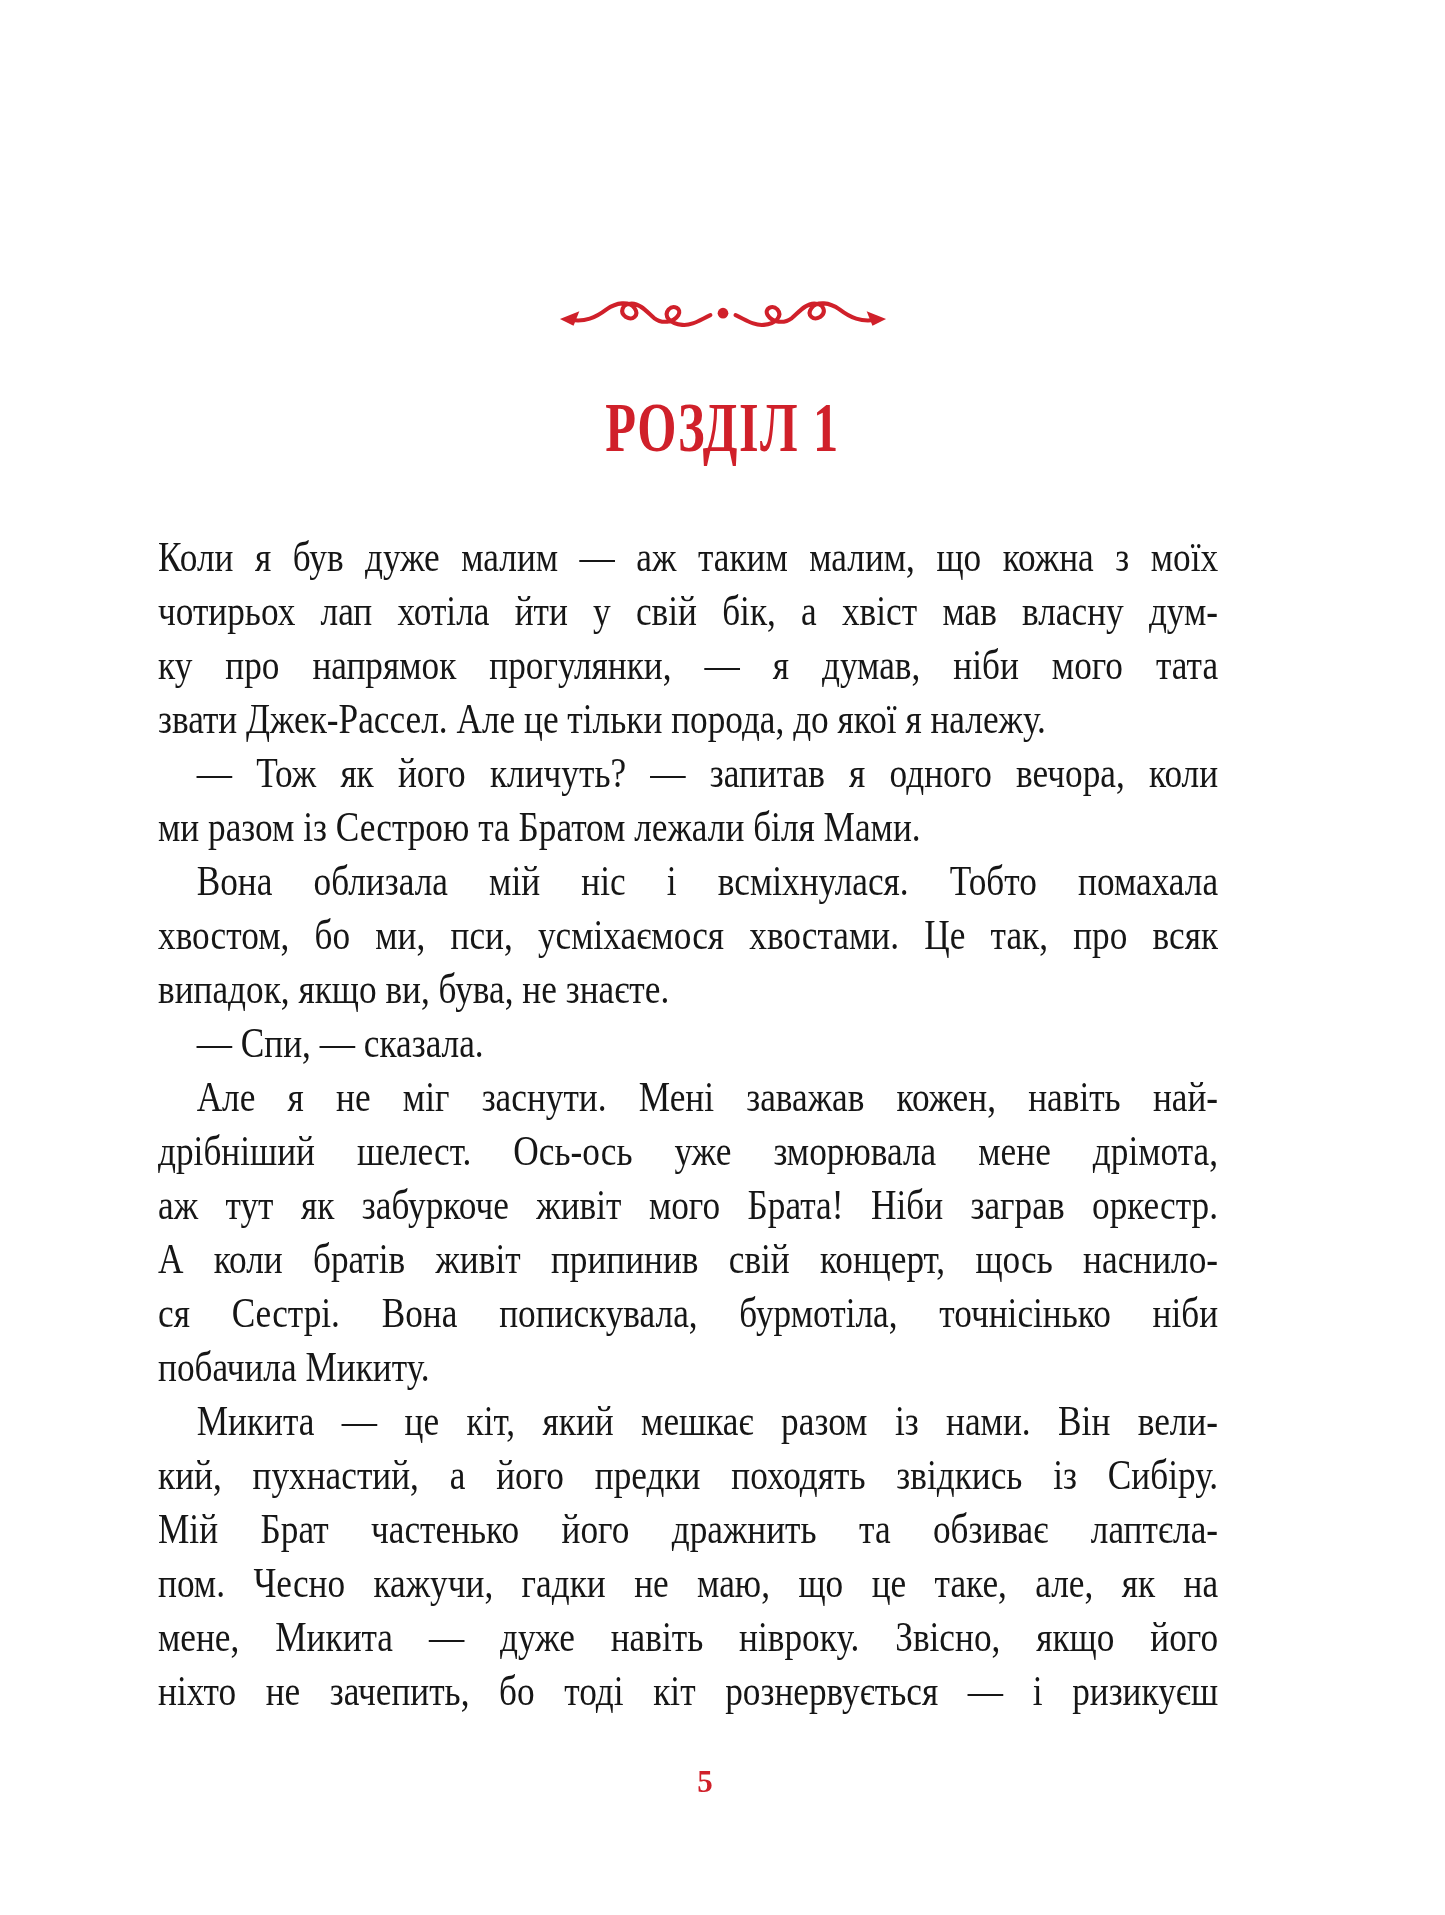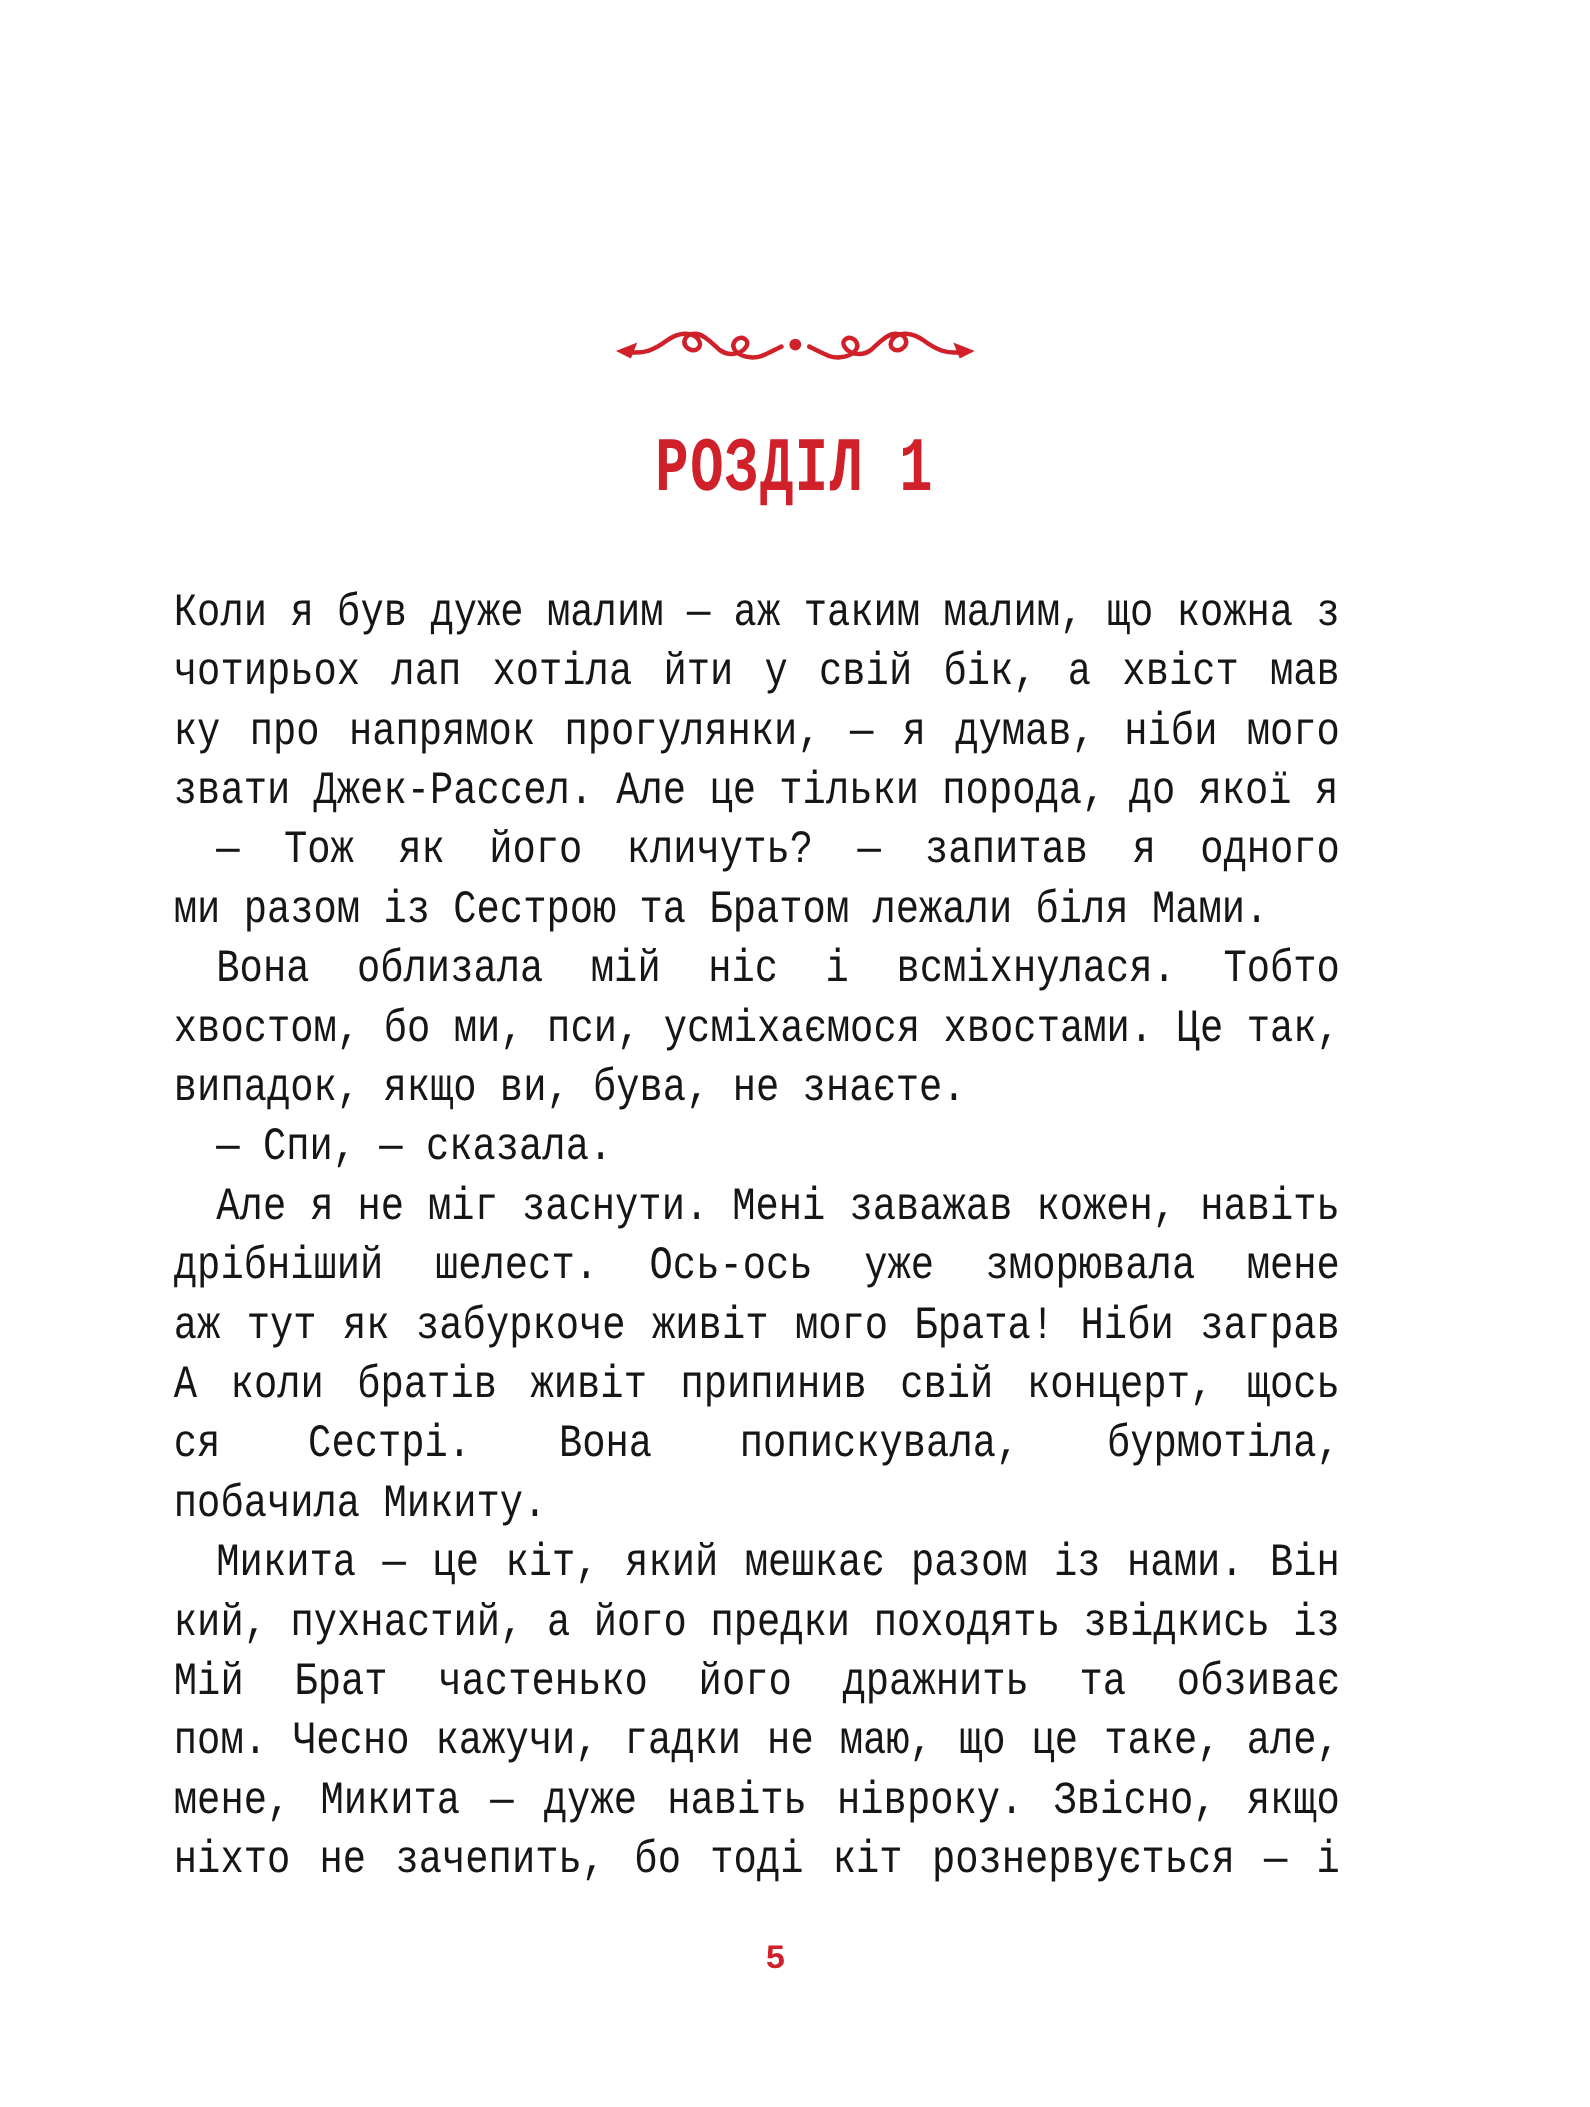--- a/index.html
+++ b/index.html
@@ -6,21 +6,21 @@
     margin: 0;
     padding: 0;
     background: #ffffff;
   }
   .page {
     position: relative;
     width: 1445px;
     height: 1915px;
     background: #ffffff;
     overflow: hidden;
-    font-family: Liberation Mono, monospace;
+    font-family: Liberation Serif, serif;
   }
   .ornament {
     position: absolute;
     top: 294px;
     left: 0;
     width: 100%;
     display: flex;
     justify-content: center;
   }
   .ornament svg { display: block; }

